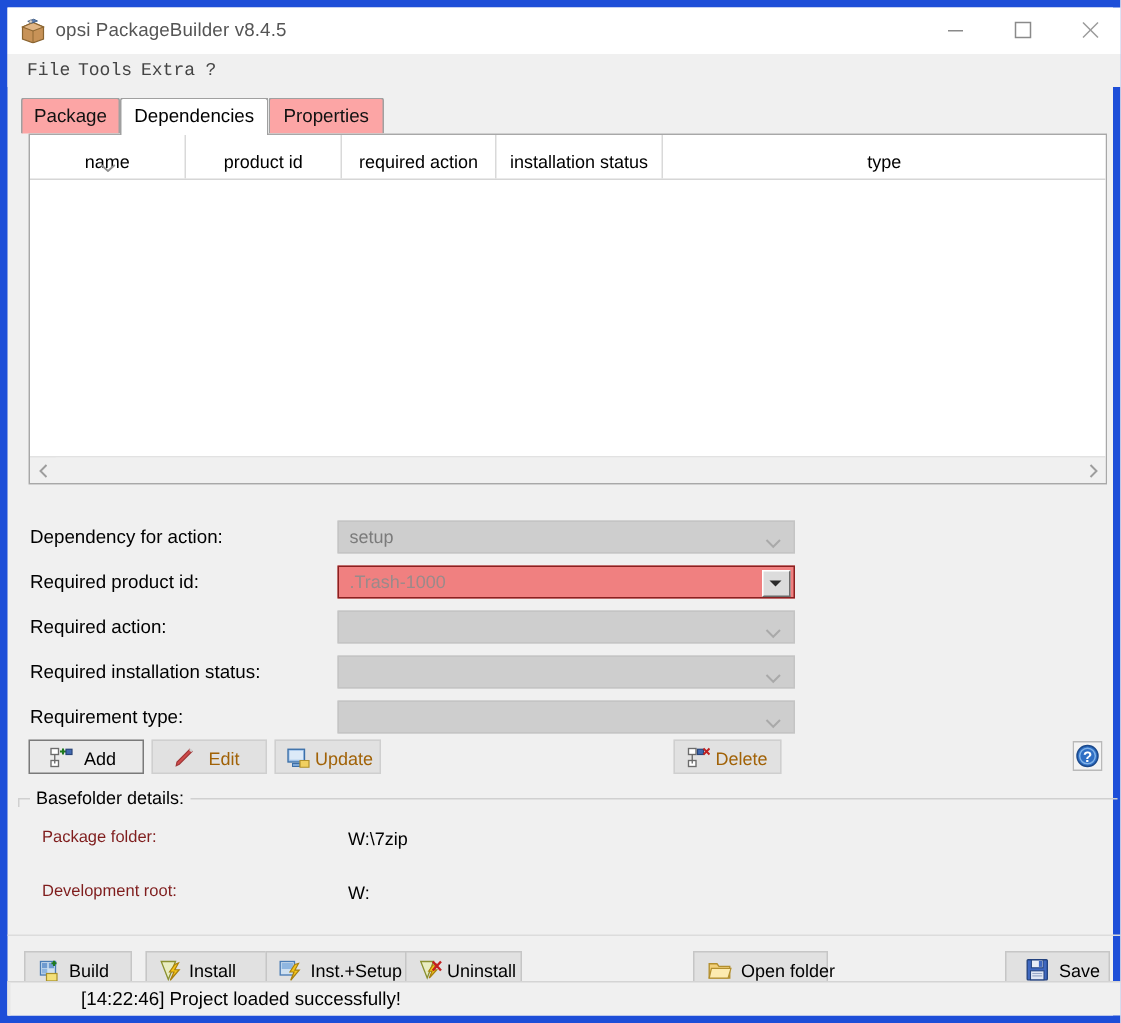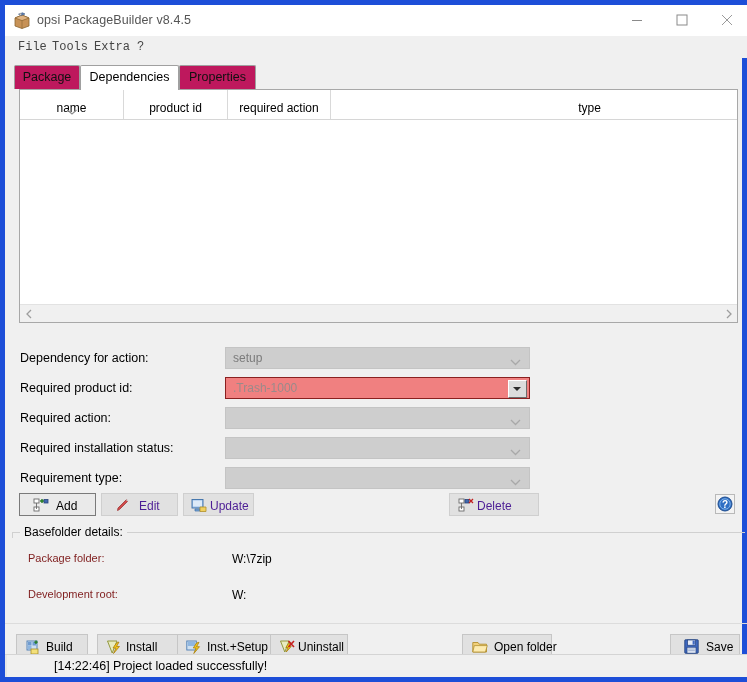--- a/index.html
+++ b/index.html
@@ -24,21 +24,21 @@
   .wb-max{right:46px;}
   .wb-close{right:1px;}
 
   
   .menubar{position:absolute;left:0;top:31px;width:745px;height:22px;background:#f0f0f0;font-family:Liberation Mono, monospace;}
   .menuitem{position:absolute;top:3px;font-size:12px;color:#444;padding:1px 4px;cursor:default;}
 
   
   .tabstrip{position:absolute;left:9px;top:60px;width:728px;height:24px;}
   .tab{position:absolute;top:0;height:24px;box-sizing:border-box;
-       border:1px solid #a0a0a0;border-bottom:none;background:#be185d;
+       border:1px solid #a0a0a0;border-bottom:none;background:#fca5a5;
        font-size:12.5px;color:#111;text-align:center;line-height:22px;cursor:default;
        border-radius:2px 2px 0 0;}
   .tab.active{background:#ffffff;height:25px;z-index:3;color:#000;}
 
   
   .gridwrap{position:absolute;left:14px;top:84px;width:719px;height:234px;
             box-sizing:border-box;background:#fff;border:1px solid #a8a8a8;}
   .gridhead{position:relative;height:29px;background:#fff;border-bottom:1px solid #d6d6d6;}
   .gh{position:absolute;top:0;height:29px;box-sizing:border-box;border-right:1px solid #d9d9d9;
       font-size:12px;color:#000;text-align:center;line-height:36px;cursor:default;}
@@ -68,21 +68,21 @@
       background:#dcdcdc;border-top:1px solid #ffffff;border-left:1px solid #ffffff;
       border-right:1px solid #6b6b6b;border-bottom:1px solid #6b6b6b;}
   .combo.error .btn3d:after{content:"";position:absolute;left:4px;top:6px;
       border-left:4px solid transparent;border-right:4px solid transparent;border-top:4px solid #2b2b2b;}
 
   
   .btn{position:absolute;box-sizing:border-box;background:#e1e1e1;border:1px solid #c6c6c6;
        font-size:12px;color:#000;cursor:default;white-space:nowrap;}
   .btn .blabel{position:absolute;top:5px;}
   .btn .bicon{position:absolute;top:4px;width:16px;height:15px;}
-  .btn.disabled{color:#4c1d95;border:1px solid #cfcfcf;background:#e1e1e1;text-decoration:underline;}
+  .btn.disabled{color:#a16207;border:1px solid #cfcfcf;background:#e1e1e1;text-decoration:underline;}
   .btn.focused{border:1px solid #7a7a7a;background:#eaeaea;}
 
   .helpbtn{position:absolute;left:710px;top:489px;width:20px;height:20px;cursor:default;}
 
   
   .groupbox{position:absolute;left:7px;top:527px;width:733px;height:90px;}
   .gb-title{position:absolute;left:8px;top:-7px;background:#f0f0f0;padding:0 4px;font-size:12px;color:#000;}
   .gb-line{position:absolute;left:0;top:0;width:100%;height:1px;background:#d0d0d0;}
   .gb-lt{position:absolute;left:0;top:0;width:1px;height:6px;background:#d0d0d0;}
   .gb-key{position:absolute;left:16px;font-size:11px;color:#7f1d1d;}
@@ -148,20 +148,21 @@
       <div class="gh" style="left:0px;width:104px">
         <span class="sortmark">
           <svg width="11" height="6" viewBox="0 0 11 6">
               <polyline points="1,1 5.5,5 10,1" fill="none" stroke="#8e8e8e" stroke-width="1.2"></polyline>
             </svg>
         </span>
         <span>name</span>
       </div>
       <div class="gh" style="left:104px;width:104px">product id</div>
       <div class="gh" style="left:208px;width:103px">required action</div>
+      <div class="gh" style="left:311px;width:111px">installation status</div>
       <div class="gh last" style="left:422px;width:295px">type</div>
     </div>
 
     <div class="gridbody"></div>
 
     <div class="hscroll">
       <div class="hs-arrow hs-left">
         <svg width="8" height="10" viewBox="0 0 8 10">
             <polyline points="6,1 2,5 6,9" fill="none" stroke="#9d9d9d" stroke-width="1.3"></polyline>
           </svg>
@@ -251,21 +252,21 @@
       <svg width="16" height="15" viewBox="0 0 16 15">
         <rect x="1" y="1.5" width="11" height="8.5" fill="#9ec1e8" stroke="#3b6fa8" stroke-width="0.9"></rect>
         <rect x="2" y="2.5" width="9" height="6" fill="#dceaf8"></rect>
         <path d="M4 11 L9 11 L9 13 L4 13 Z" fill="#7da8d8" stroke="#3b6fa8" stroke-width="0.7"></path>
         <path d="M9 9 L15 9 L15 13.5 L9 13.5 Z" fill="#f0d060" stroke="#b0902a" stroke-width="0.8"></path>
       </svg>
     </span>
     <span class="blabel" style="left:26px">Update</span>
   </div>
 
-  <div class="btn disabled" style="left:444px;top:488px;width:90px;height:23px">
+  <div class="btn disabled" style="left:444px;top:488px;width:72px;height:23px">
     <span class="bicon" style="left:8px">
       <svg width="16" height="15" viewBox="0 0 16 15">
         <rect x="1" y="1" width="5" height="4" fill="#fff" stroke="#6b6b6b" stroke-width="0.9"></rect>
         <rect x="1" y="9" width="5" height="4" fill="#fff" stroke="#6b6b6b" stroke-width="0.9"></rect>
         <path d="M3.5 5 L3.5 11" stroke="#6b6b6b" stroke-width="0.9" fill="none"></path>
         <rect x="7" y="1.5" width="4" height="3.5" fill="#4169b0" stroke="#28457a" stroke-width="0.8"></rect>
         <path d="M11 1 L15 5 M15 1 L11 5" stroke="#c02020" stroke-width="1.3"></path>
       </svg>
     </span>
     <span class="blabel" style="left:27px">Delete</span>

